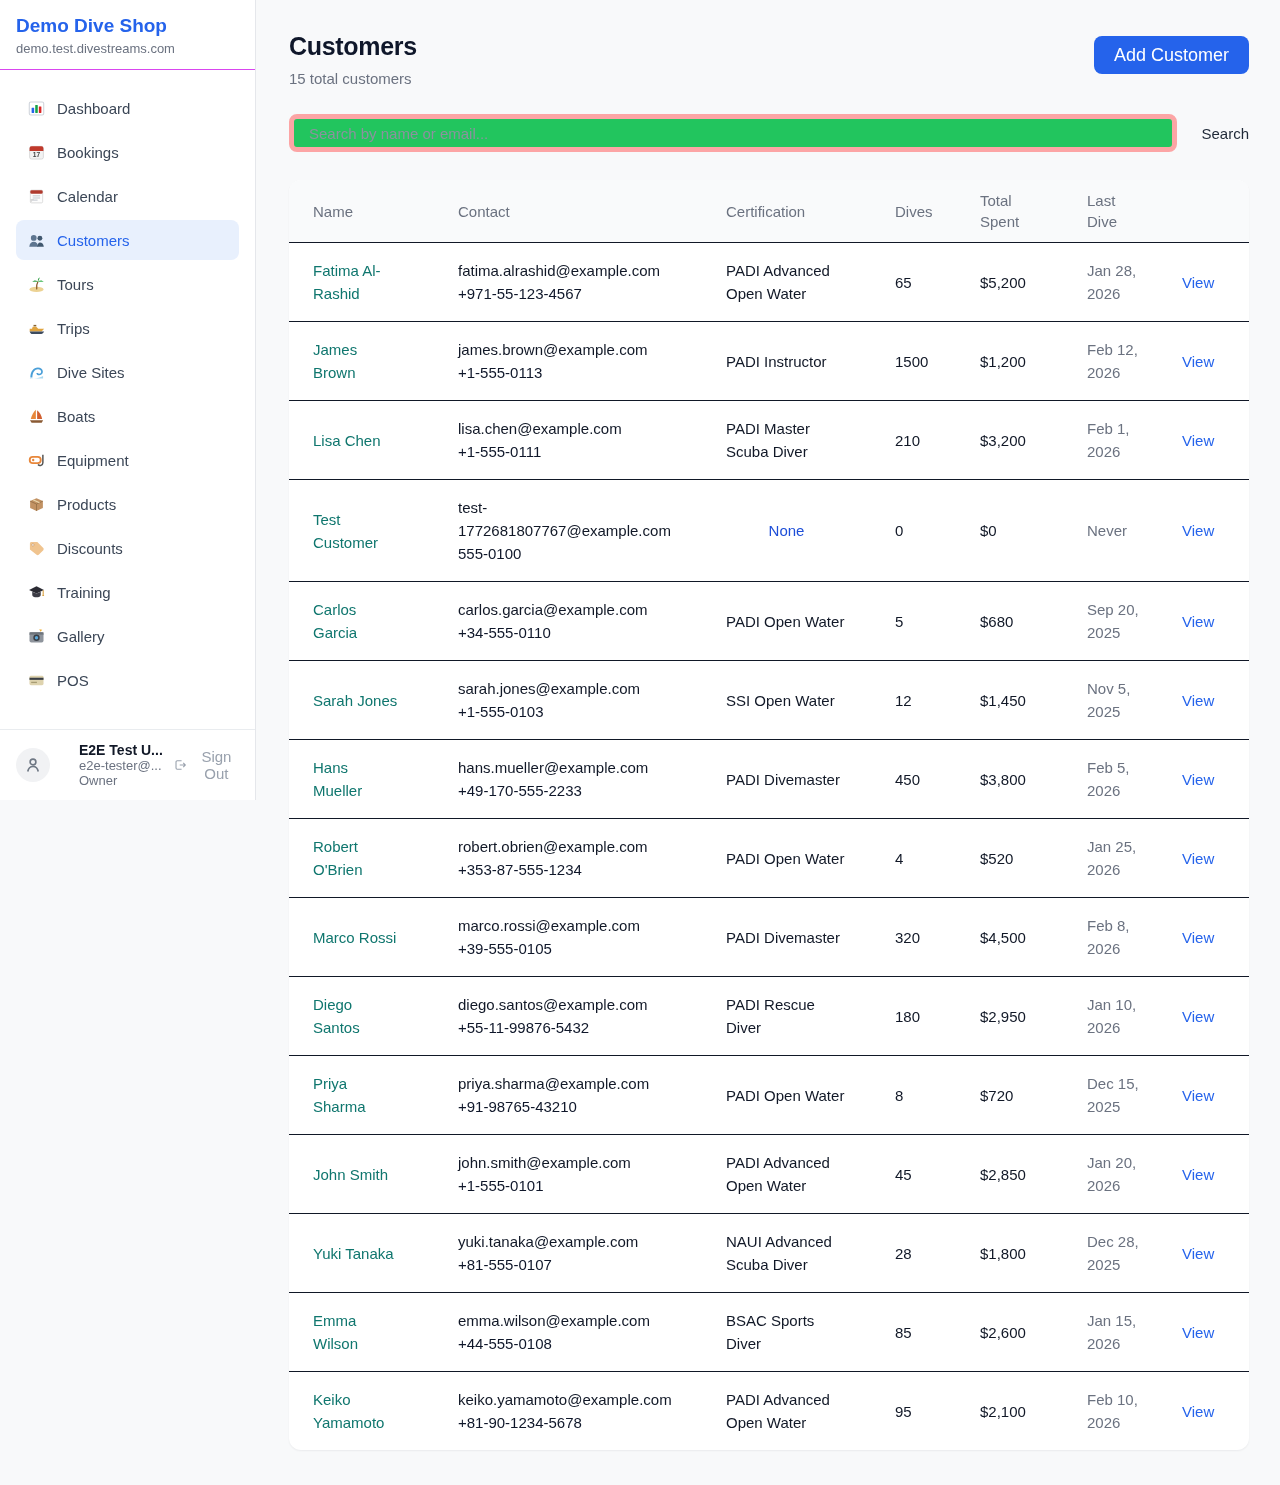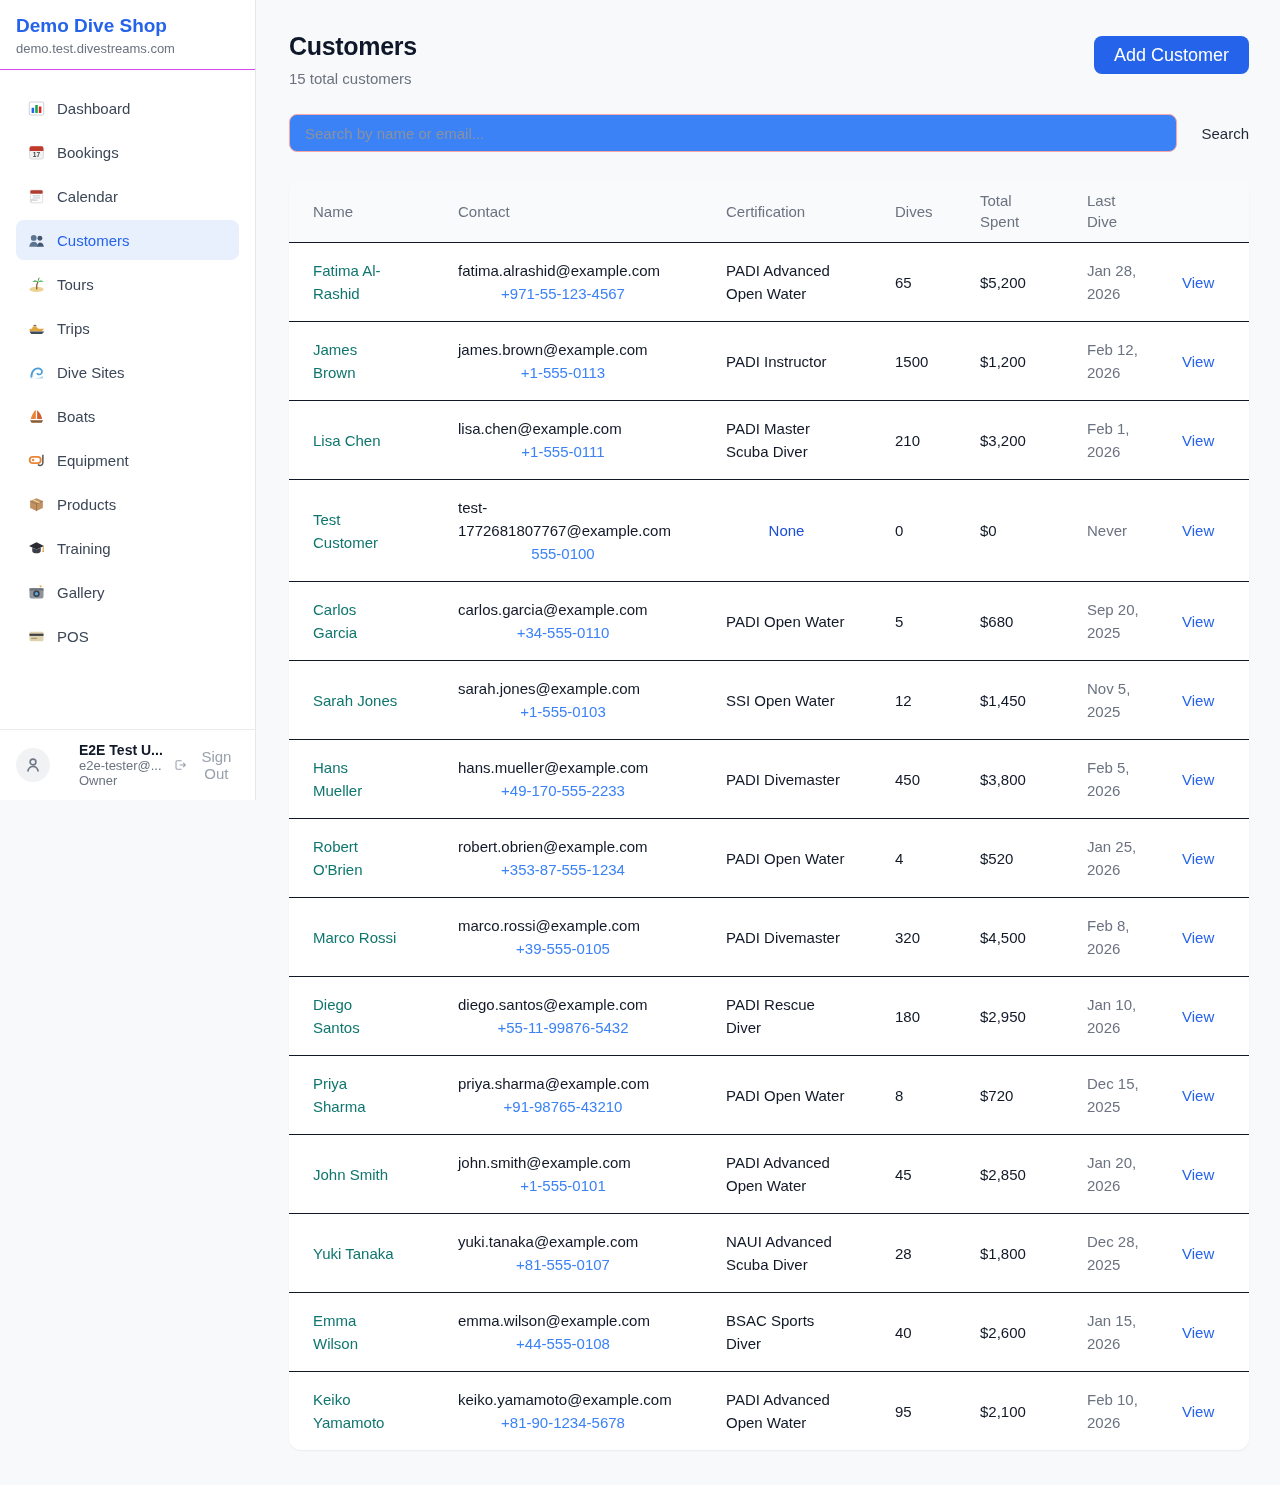--- a/index.html
+++ b/index.html
@@ -53,22 +53,22 @@
   .page-header { display: flex; align-items: flex-start; justify-content: space-between; }
   .page-title { font-size: 25px; font-weight: 700; color: #0f172a; letter-spacing: -0.3px; }
   .page-subtitle { font-size: 15px; color: #6b7280; margin-top: 9px; }
   .btn-primary {
     background: #2563eb; color: #ffffff; border: none; border-radius: 8px;
     height: 38px; padding: 0 20px; font-size: 18px; font-weight: 500;
     font-family: inherit; cursor: pointer; margin-top: 4px;
   }
   .search-row { display: flex; align-items: center; margin-top: 27px; }
   .search-input {
-    flex: 1; height: 38px; background: #3b82f6;
-    border: 1px solid #fca5a5; border-radius: 8px;
+    flex: 1; height: 38px; background: #22c55e;
+    border: 5px solid #fca5a5; border-radius: 8px;
     padding: 0 15px; font-size: 15px; font-family: inherit; color: #111827;
   }
   .search-input::placeholder { color: #8b929e; }
   .search-btn {
     background: none; border: none; color: #1f2937; font-size: 15px;
     font-family: inherit; cursor: pointer; margin-left: 24px; padding: 8px 0;
   }
 
   
   .table-card {
@@ -87,21 +87,21 @@
   tbody td {
     padding: 16px 12px 16px 24px; line-height: 23px; vertical-align: middle;
   }
   tbody tr + tr td { border-top: 1px solid #111827; }
   td.cell-name { padding-right: 33px; }
   td.cell-contact { padding-right: 34px; }
   td.cell-cert { padding-right: 24px; }
   td.cell-last { padding-right: 12px; }
   a.name-link { color: #0f766e; font-weight: 500; text-decoration: none; }
   .contact-email { color: #111827; }
-  .contact-phone { color: #3b82f6; text-align: center; }
+  .contact-phone { color: #0f172a; }
   .cell-cert { color: #111827; }
   .cert-muted { color: #1d4ed8; text-align: center; }
   .cell-dives, .cell-spent { color: #111827; }
   .cell-last { color: #6b7280; }
   a.view-link { color: #2563eb; font-weight: 500; text-decoration: none; }
 </style>
 </head>
 <body>
 
 <aside class="sidebar">
@@ -208,20 +208,29 @@
       <div class="nav-item">
         <span class="nav-icon">
           <svg viewBox="0 0 16 16">
             <path d="M2 4.8L8 2l6 2.8v6.4L8 14 2 11.2z" fill="#c29263"></path>
             <path d="M2 4.8l6 2.8 6-2.8" fill="none" stroke="#8f6a42" stroke-width="0.7"></path>
             <path d="M8 7.6V14" stroke="#8f6a42" stroke-width="0.7"></path>
             <path d="M4.8 3.5l6 2.8" stroke="#ead9ae" stroke-width="1.1"></path>
           </svg>
         </span>
         <span class="nav-label">Products</span>
+      </div>
+      <div class="nav-item">
+        <span class="nav-icon">
+          <svg viewBox="0 0 16 16">
+            <path d="M1.8 9V3.2c0-.8.6-1.4 1.4-1.4h5.6l5.6 5.8c.5.6.5 1.4 0 2l-4.3 4.3c-.6.5-1.5.5-2 0z" fill="#f0c48f"></path>
+            <circle cx="4.6" cy="4.6" r="1.1" fill="#fff" stroke="#c29263" stroke-width="0.6"></circle>
+          </svg>
+        </span>
+        <span class="nav-label">Discounts</span>
       </div>
       <div class="nav-item">
         <span class="nav-icon">
           <svg viewBox="0 0 16 16">
             <path d="M8 2.2L15 5.6 8 9 1 5.6z" fill="#2b2b33"></path>
             <path d="M4 7.3v3c0 1.2 1.8 2.2 4 2.2s4-1 4-2.2v-3L8 9z" fill="#3c3c46"></path>
             <path d="M14.3 5.9v3.8" stroke="#d9a03f" stroke-width="1"></path>
             <circle cx="14.3" cy="10.5" r="0.9" fill="#d9a03f"></circle>
           </svg>
         </span>
@@ -469,21 +478,21 @@
         <td class="cell-last">Dec 28, 2025</td>
         <td class="cell-view"><a href="#" class="view-link">View</a></td>
       </tr>
           <tr>
         <td class="cell-name"><a href="#" class="name-link">Emma Wilson</a></td>
         <td class="cell-contact">
           <div class="contact-email">emma.wilson@example.com</div>
           <div class="contact-phone">+44-555-0108</div>
         </td>
         <td class="cell-cert">BSAC Sports Diver</td>
-        <td class="cell-dives">40</td>
+        <td class="cell-dives">85</td>
         <td class="cell-spent">$2,600</td>
         <td class="cell-last">Jan 15, 2026</td>
         <td class="cell-view"><a href="#" class="view-link">View</a></td>
       </tr>
           <tr>
         <td class="cell-name"><a href="#" class="name-link">Keiko Yamamoto</a></td>
         <td class="cell-contact">
           <div class="contact-email">keiko.yamamoto@example.com</div>
           <div class="contact-phone">+81-90-1234-5678</div>
         </td>

